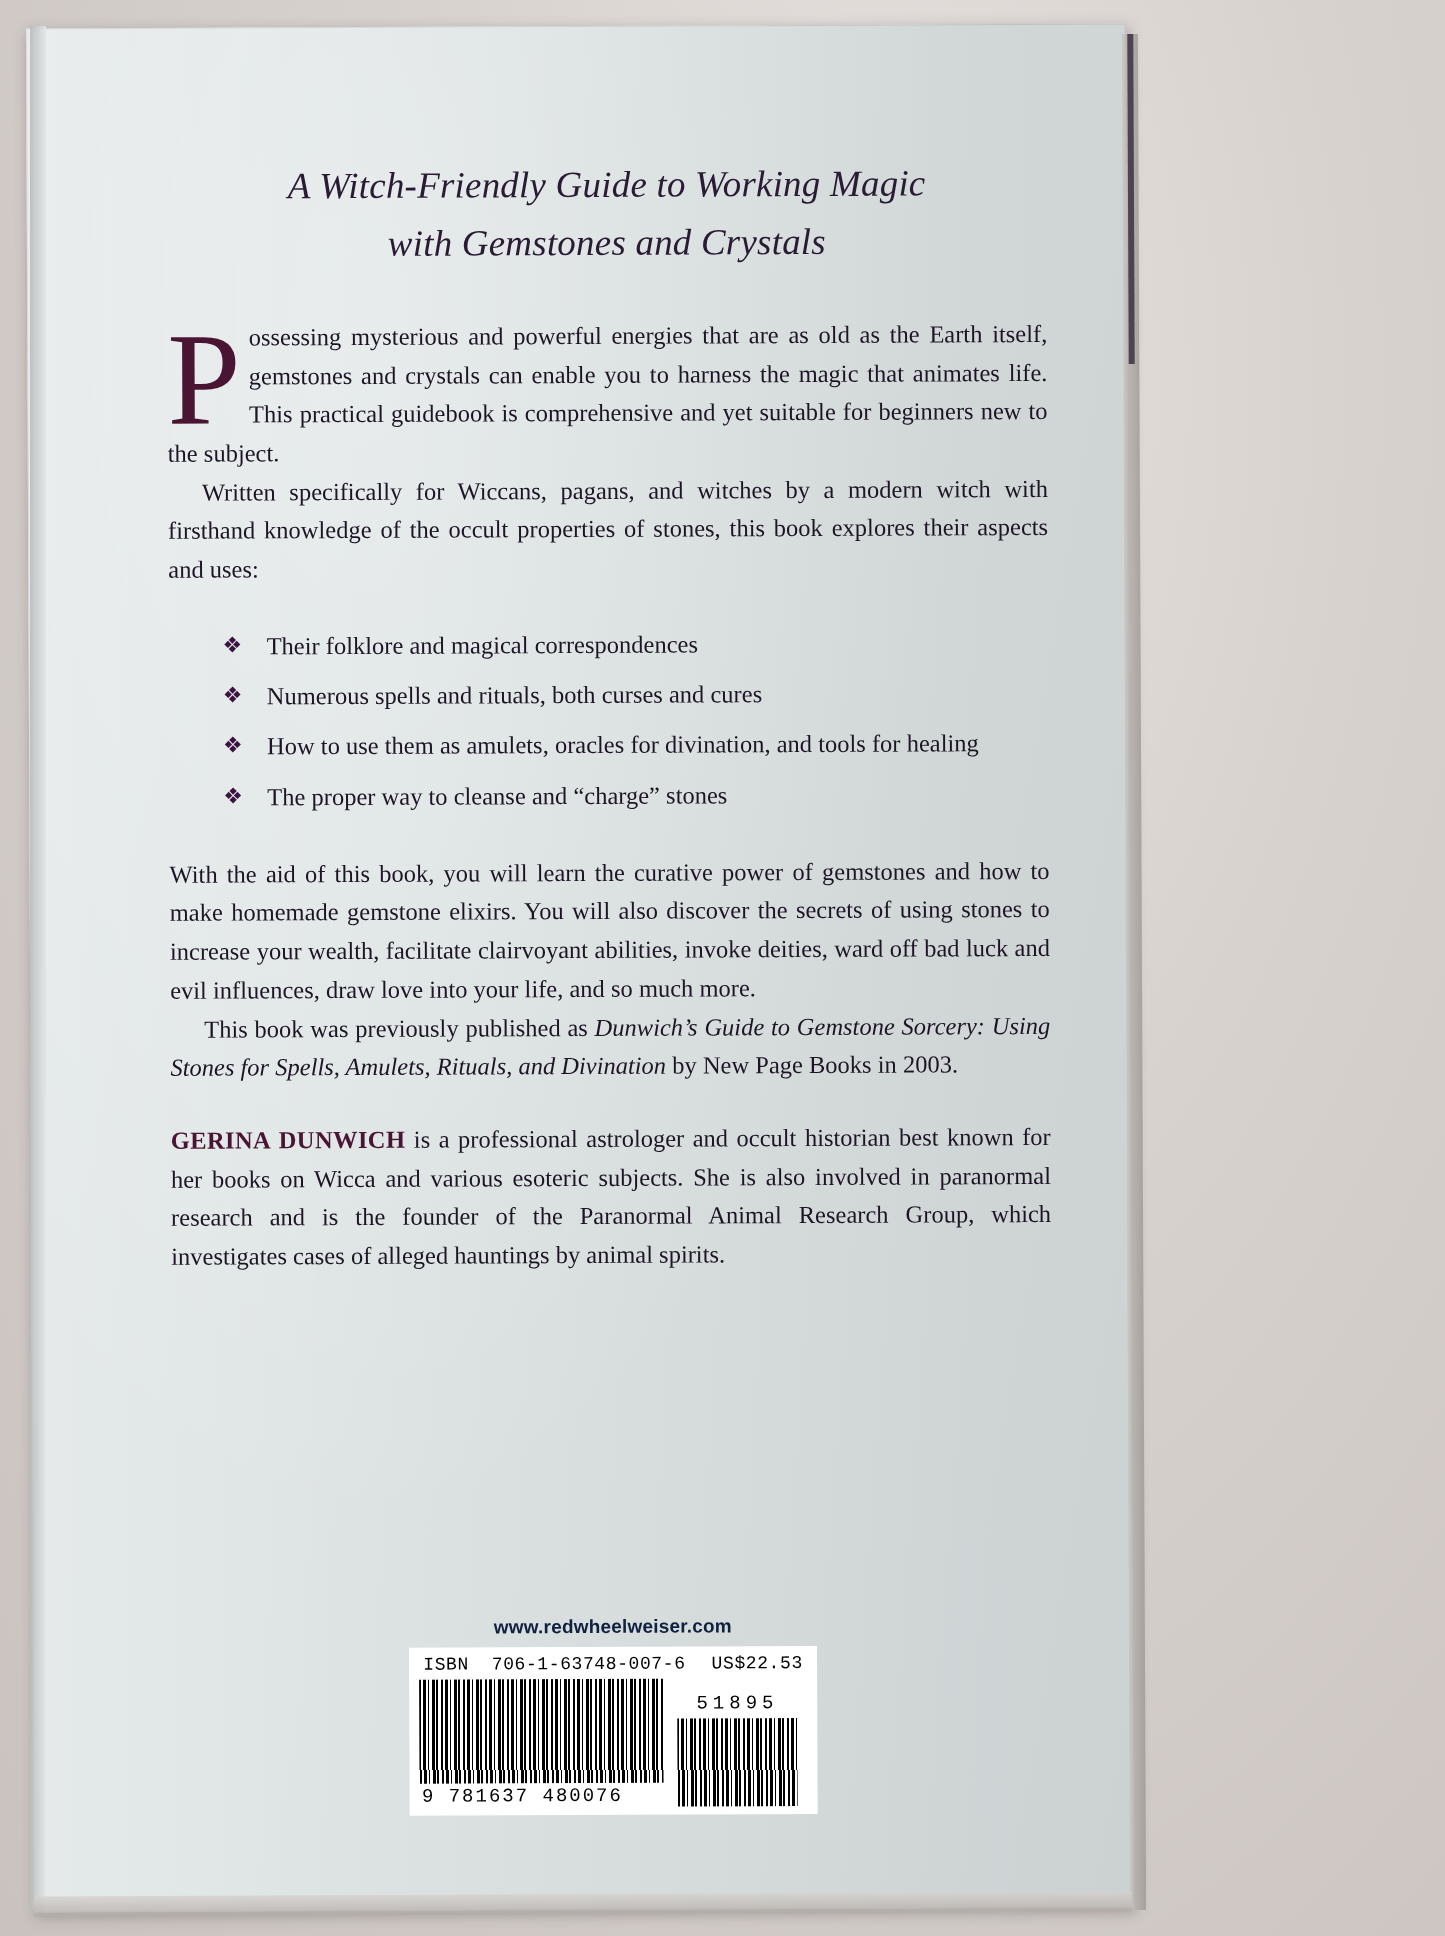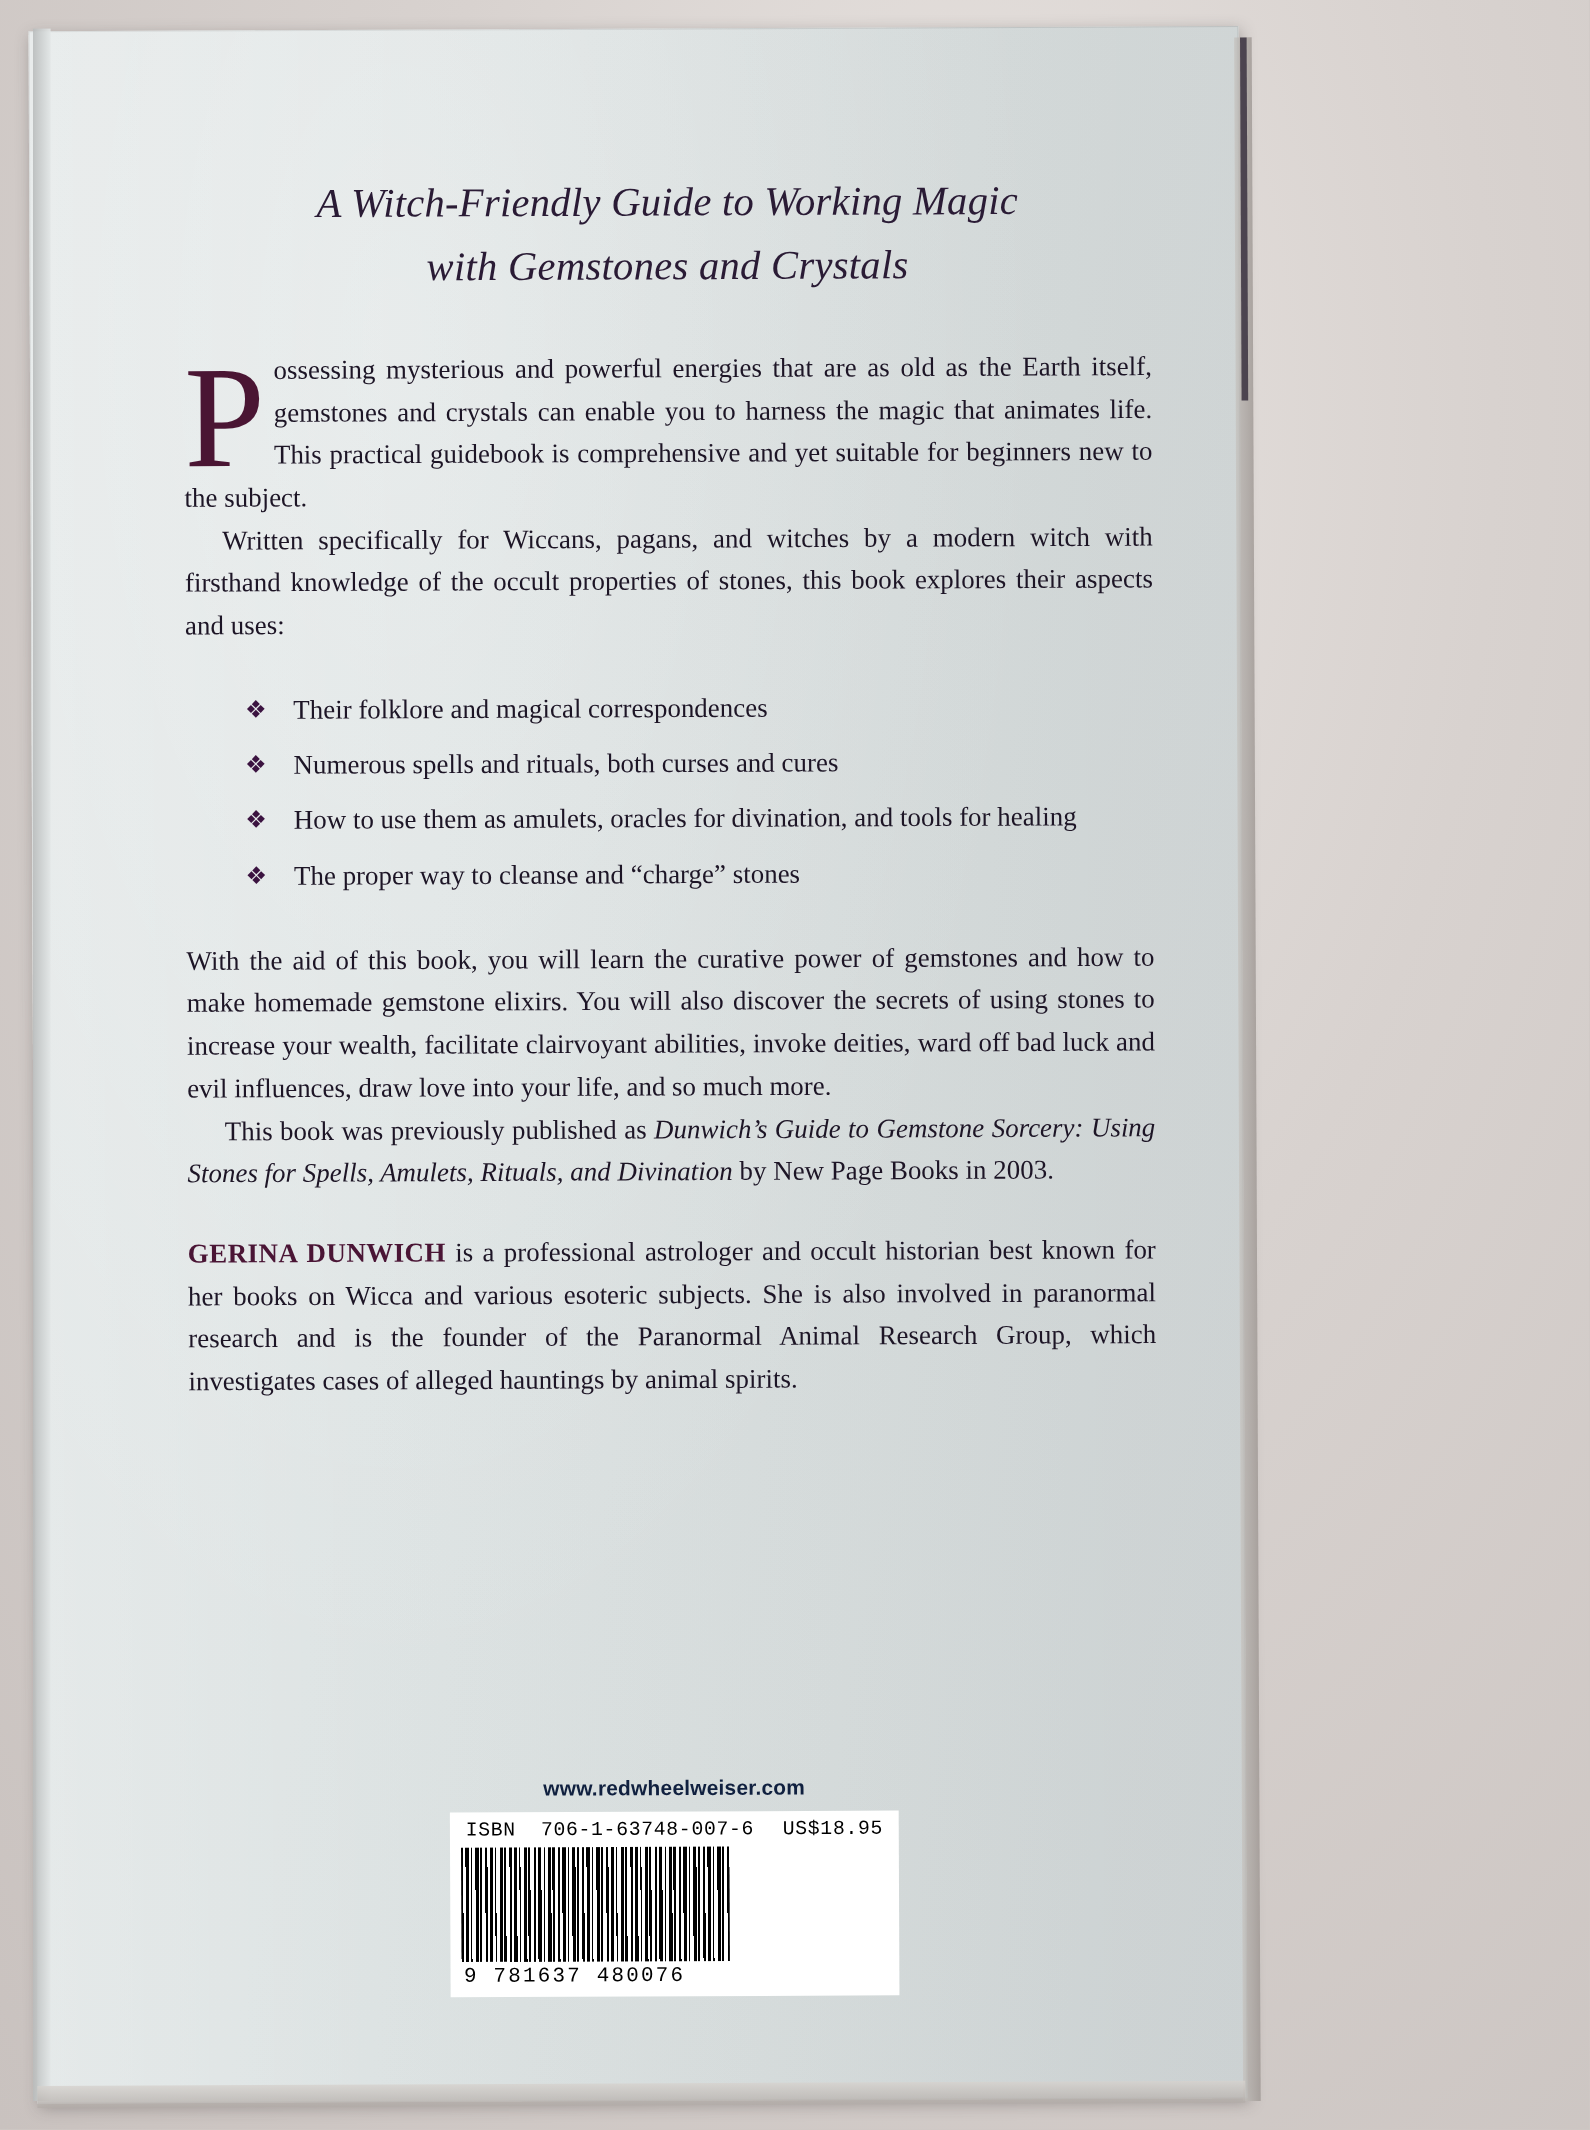--- a/index.html
+++ b/index.html
@@ -282,27 +282,31 @@
     <p class="body">
       <span class="author-name">GERINA DUNWICH</span><span> is a professional astrologer and occult historian best known for her books on Wicca and various esoteric subjects. She is also involved in paranormal research and is the founder of the Paranormal Animal Research Group, which investigates cases of alleged hauntings by animal spirits.</span>
     </p>
   </div>
 
   <div class="barcode-area">
     <div class="website">www.redwheelweiser.com</div>
     <div class="barcode-white">
       <div class="isbn-row">
         <span><span>ISBN</span>&nbsp;&nbsp;<span>706-1-63748-007-6</span></span>
-        <span>US$18.95</span>
+        <span>US$22.53</span>
       </div>
       <div class="bars-row">
         <div>
           <div class="bars main"></div>
           <div class="ean-digits">9 781637 480076</div>
         </div>
+        <div class="addon-wrap">
+          <div class="addon-digits">51895</div>
+          <div class="bars addon"></div>
+        </div>
       </div>
     </div>
   </div>
 </div>
 
 <div class="spine-edge"></div>
 <div class="pages-edge"></div>
 <div class="pages-edge-dark"></div>
 <div class="bottom-edge"></div>
 

